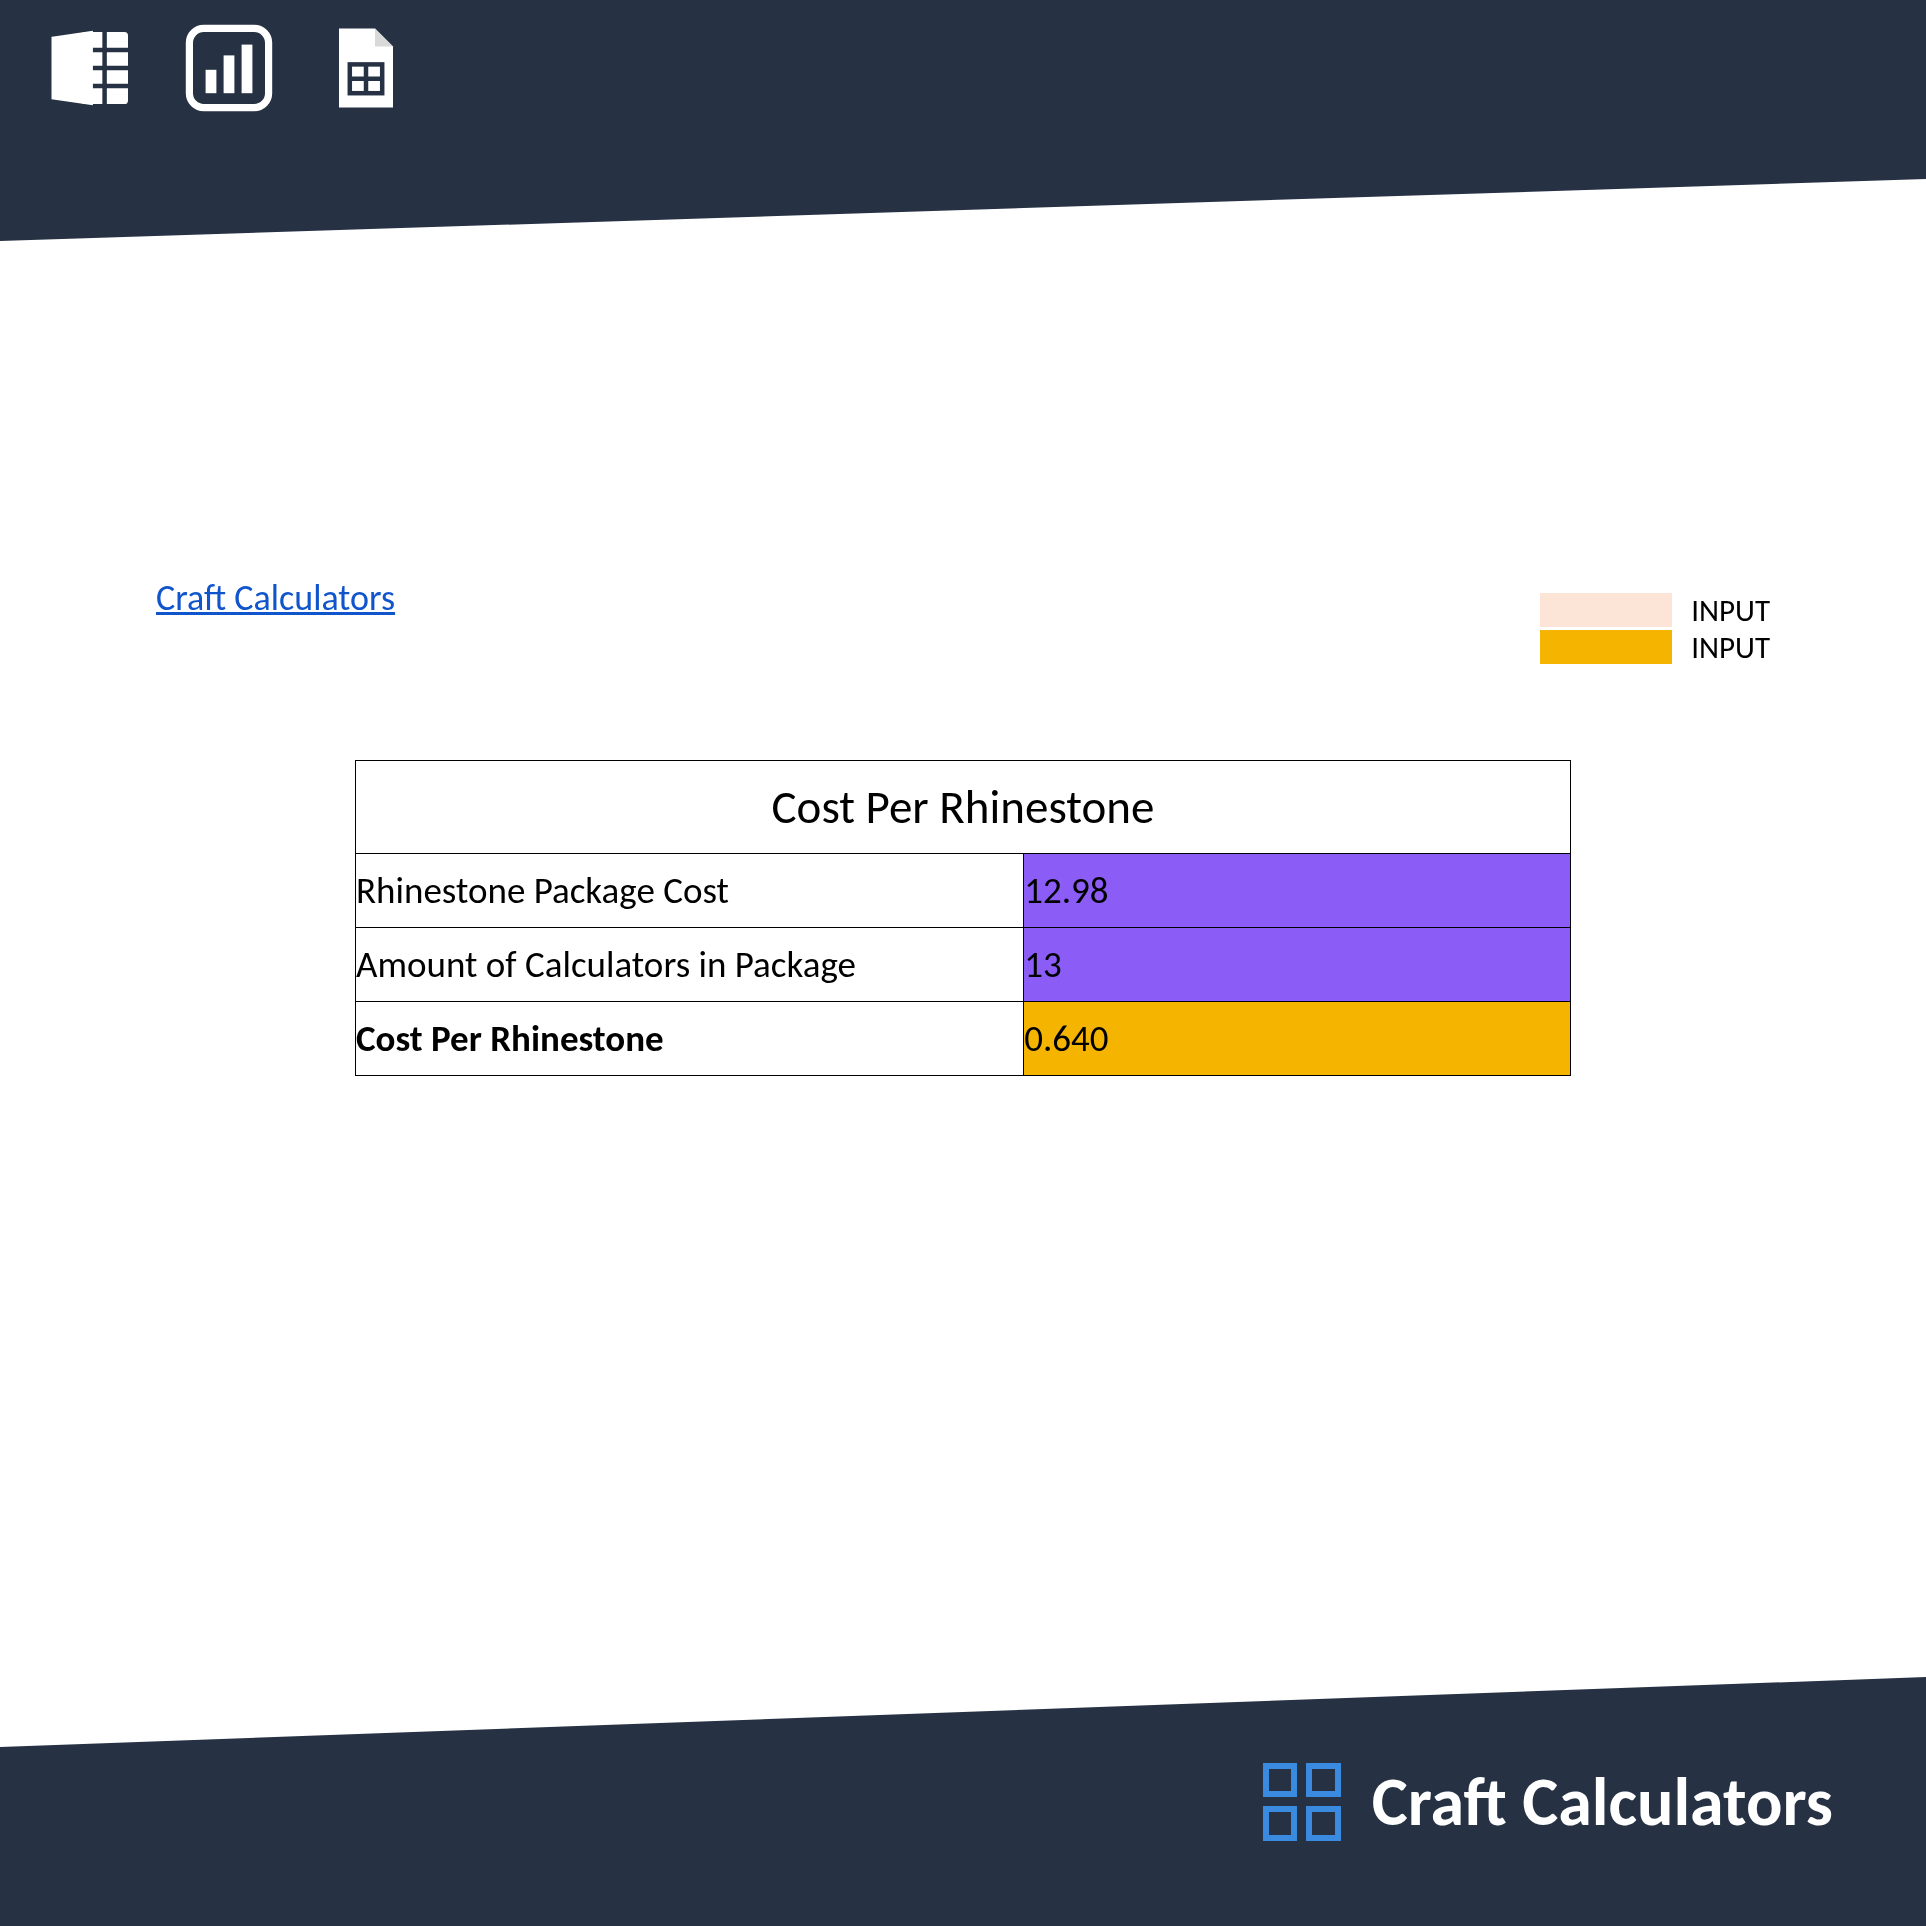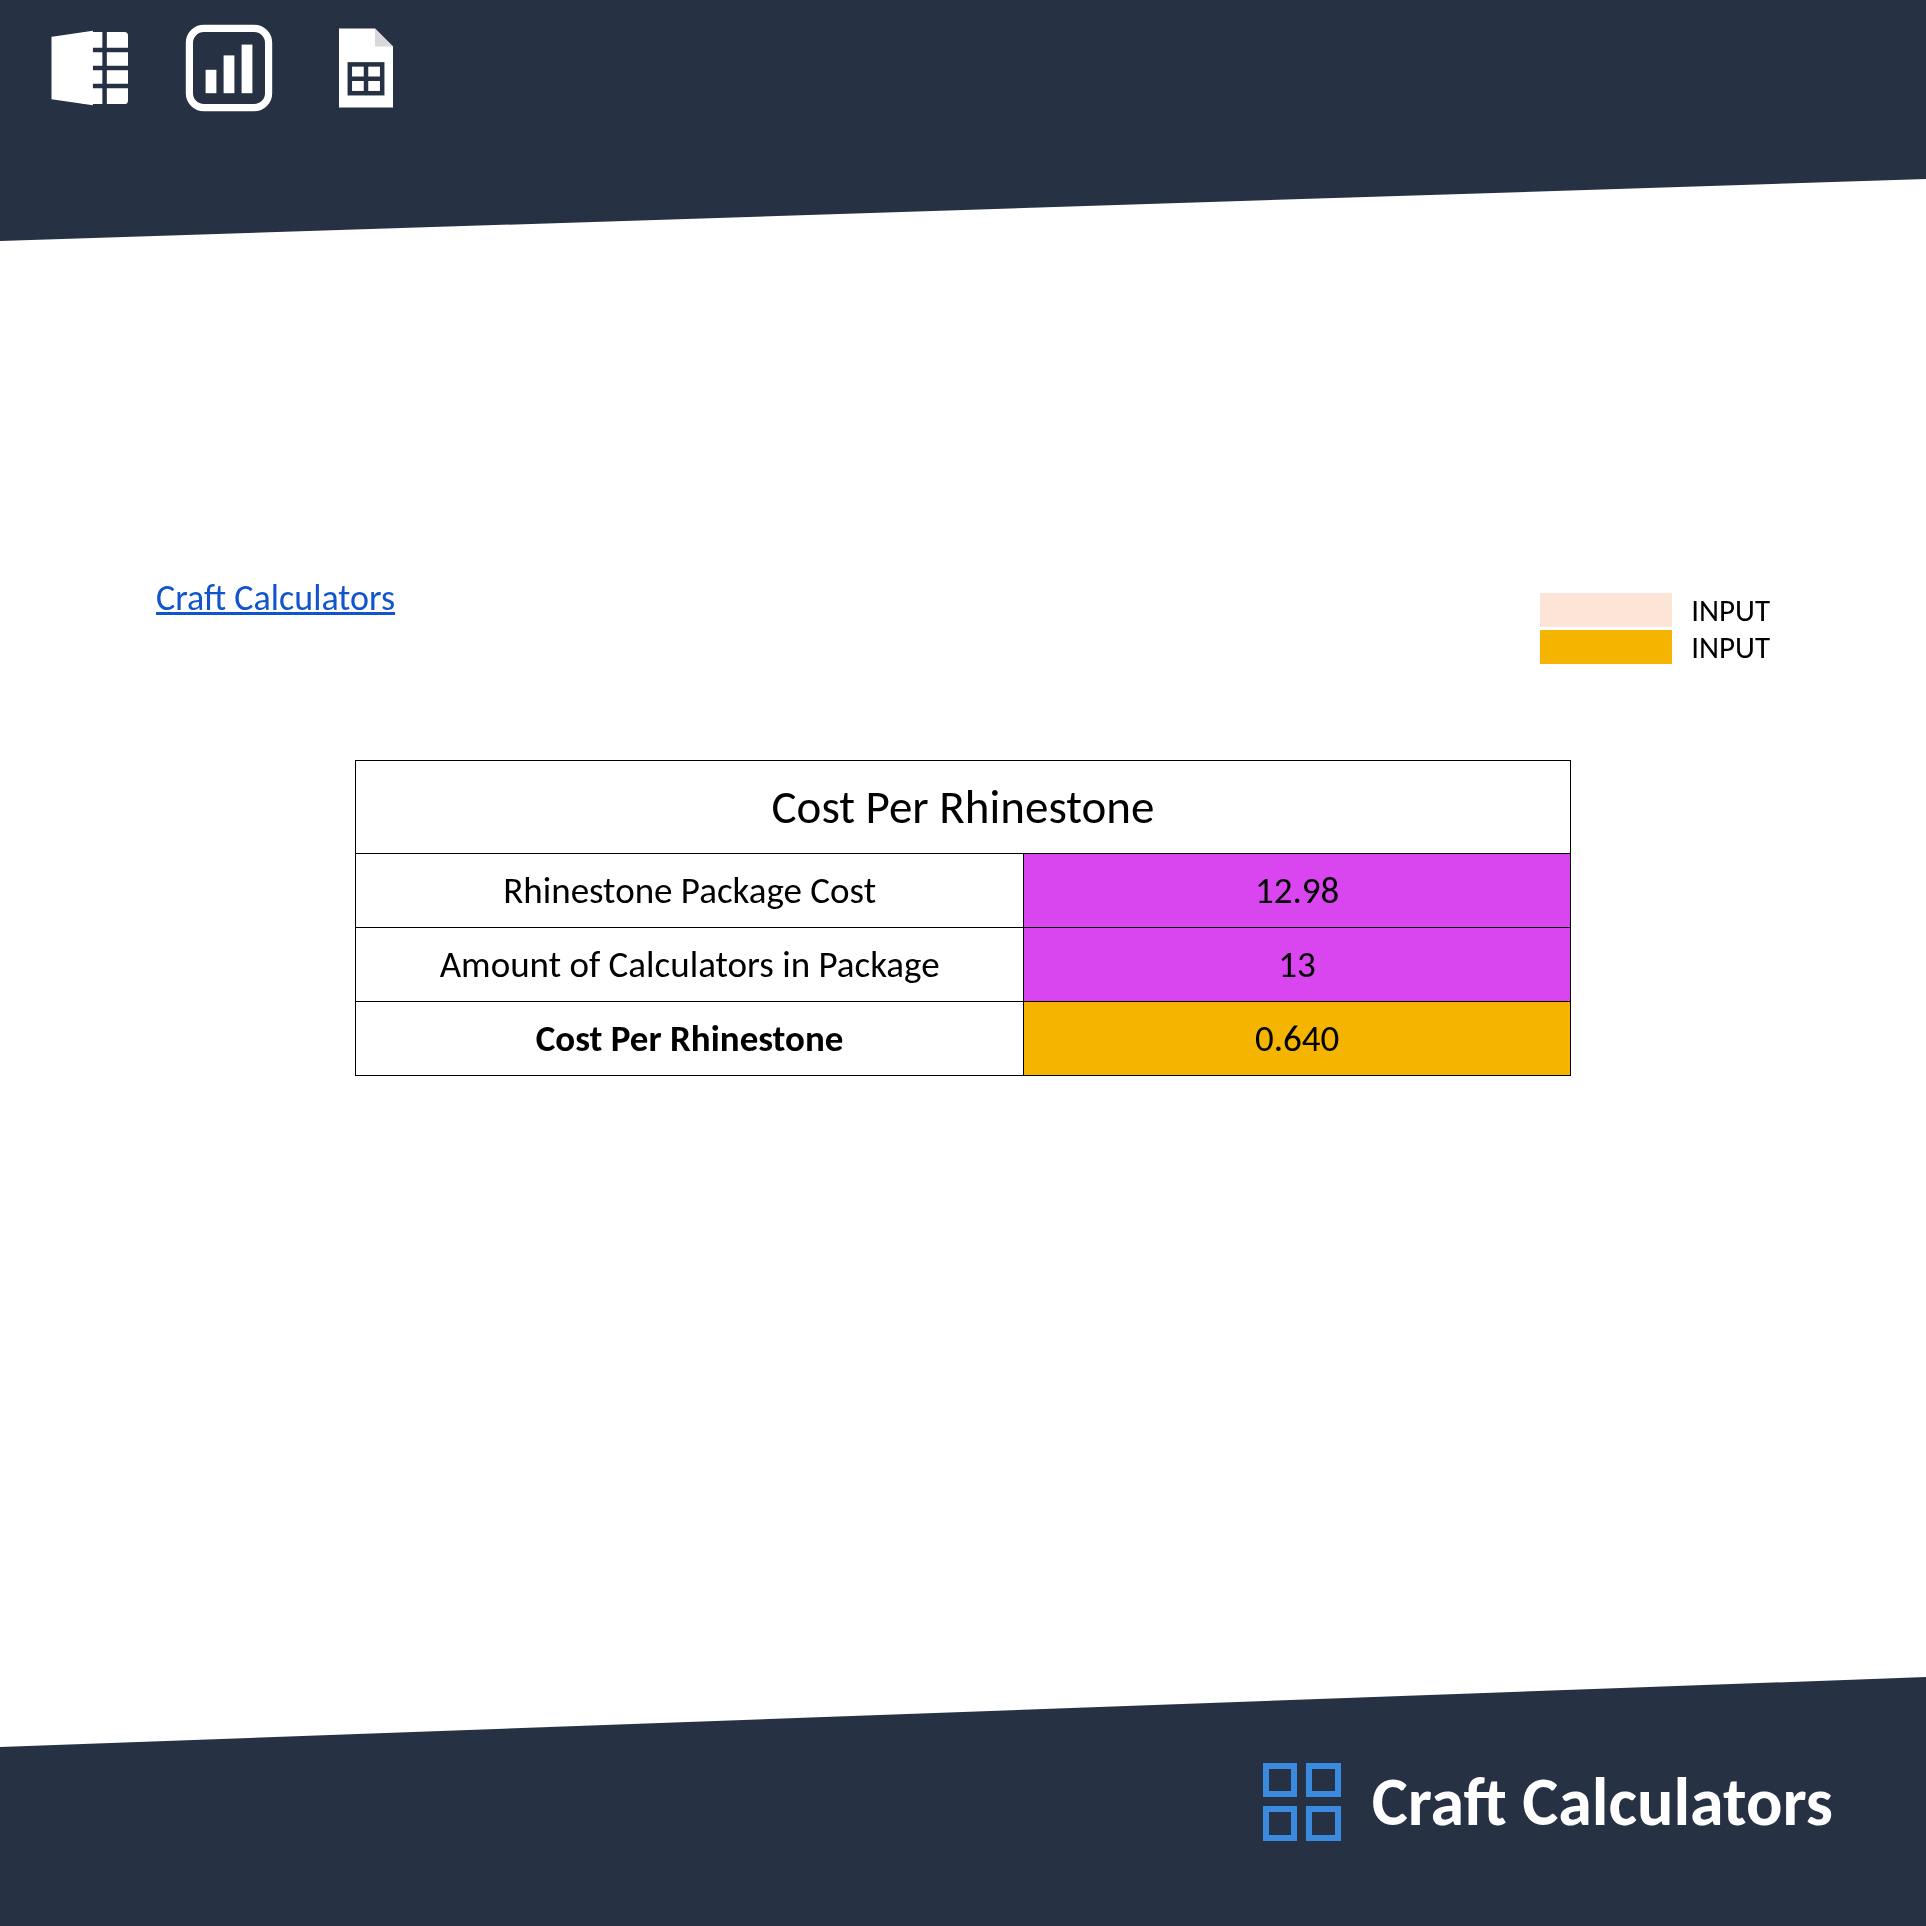--- a/index.html
+++ b/index.html
@@ -93,27 +93,26 @@
   }
   .calc-table th {
     font-size: 47px;
     font-weight: 400;
     text-align: center;
     padding: 17px 0;
     border: 1.6px solid #000;
   }
   .calc-table td {
     border: 1.6px solid #000;
-    text-align: center;
     font-size: 37px;
     padding: 14px 0;
   }
   .col-label { width: 55%; }
   .col-value { width: 45%; }
-  .input-cell { background: #d946ef; font-size: 44px; }
+  .input-cell { background: #8b5cf6; font-size: 44px; }
   .result-row td:first-child { font-weight: 700; }
   .result-cell { background: #f4b400; font-size: 44px; }
 </style>
 </head>
 <body>
 
 <div class="banner-top">
   <div class="banner-top-icons">
     <span class="icon">
       <svg viewBox="0 0 100 100" fill="none" stroke="#fff" stroke-width="6">

